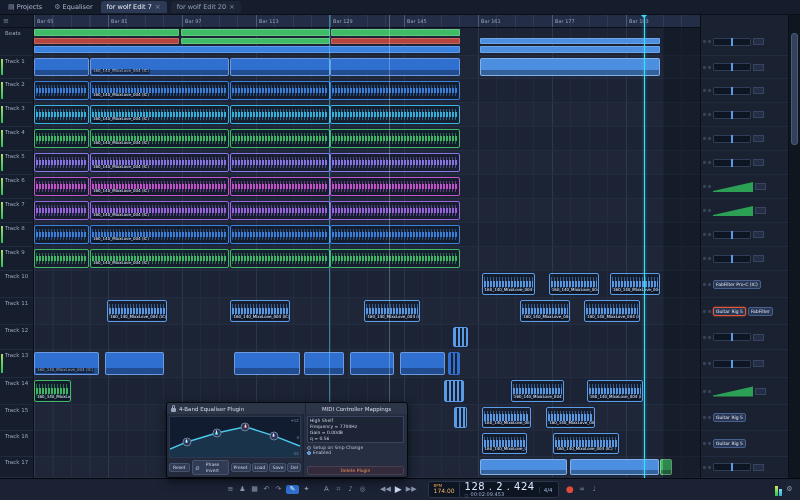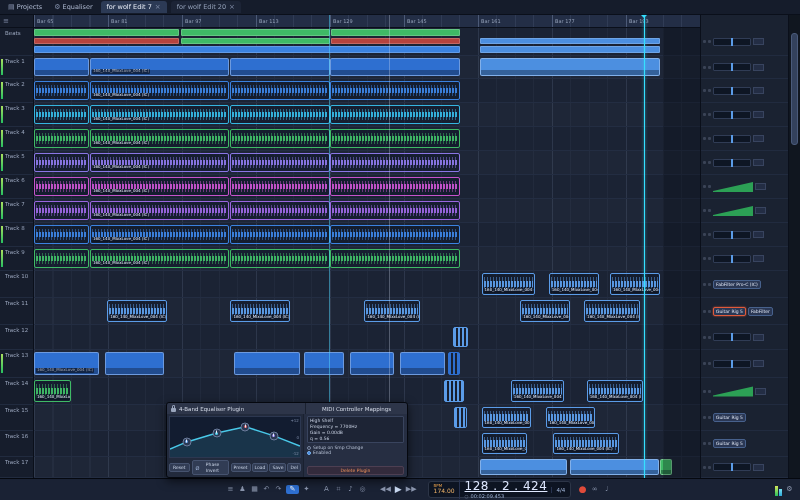--- a/index.html
+++ b/index.html
@@ -104,21 +104,21 @@
   #play-icons{margin-left:10px;}
   .tbtn{font-size:7px;color:#8a95ad;min-width:9px;text-align:center;line-height:1.1;}
   .tbtn.act{background:#2e6fd0;color:#fff;border-radius:2px;padding:1px 2px;}
   .tbtn.play-main{color:#c8d8f0;font-size:9px;}
   .tbtn.rec{color:#e04b3a;font-size:9px;margin-left:4px;}
   .tdisplay{display:flex;align-items:center;gap:4px;background:#0d1422;border:1px solid #2c3547;border-radius:3px;height:17px;padding:0 5px;margin-left:8px;box-sizing:border-box;}
   .bpmcol{display:flex;flex-direction:column;line-height:1.1;}
   .bpmlab{font-size:4px;color:#e8a04c;}
   .bpmval{font-size:6px;color:#f0b468;}
   .poscol{display:flex;flex-direction:column;line-height:1.15;border-left:1px solid #283350;padding-left:5px;}
-  .pos{font-size:12px;color:#dfe8ff;letter-spacing:.5px;text-decoration:underline;}
+  .pos{font-size:10px;color:#dfe8ff;letter-spacing:.5px;}
   .time{font-size:5px;color:#9fb3d6;display:flex;gap:2px;align-items:center;}
   .clk{font-style:normal;font-size:4.5px;color:#7c8aa5;}
   .sigcol{font-size:5.5px;color:#9fb3d6;border-left:1px solid #283350;padding-left:4px;}
   .tmeters{margin-left:auto;display:flex;align-items:flex-end;gap:1px;height:12px;}
   .tmeters i{width:3px;display:block;background:linear-gradient(to top,#27c060,#d6e85a);}
   .tmeters .m1{height:10px;}
   .tmeters .m2{height:7px;background:linear-gradient(to top,#2aa8d8,#7ce0f0);}
 </style>
 </head>
 <body>

